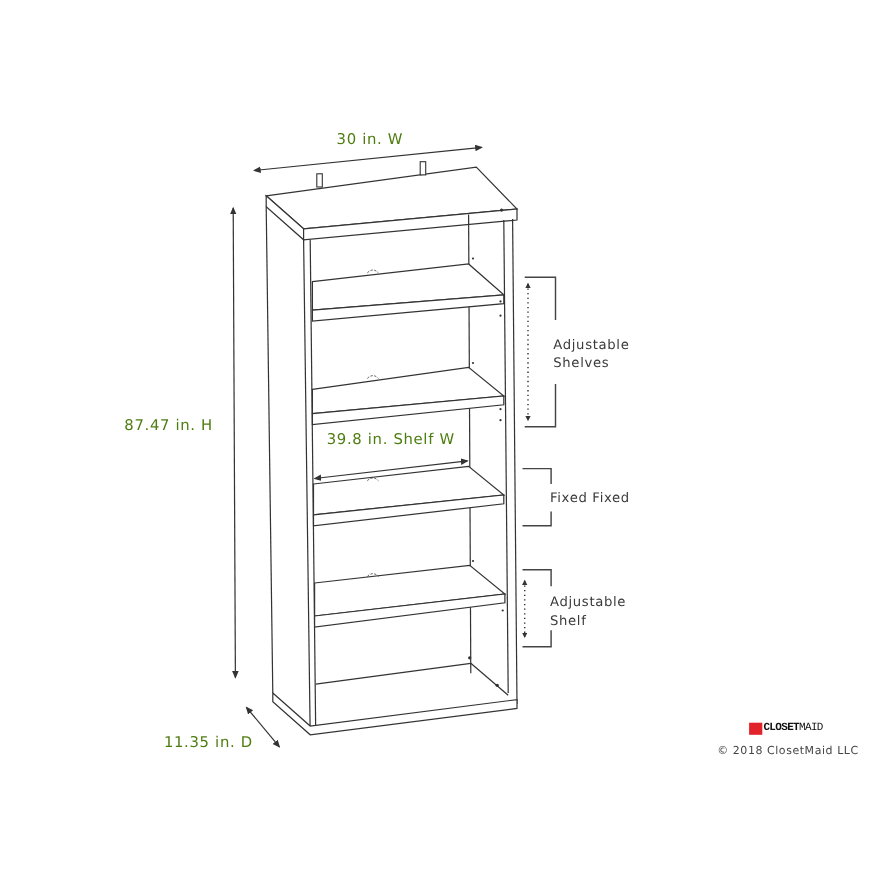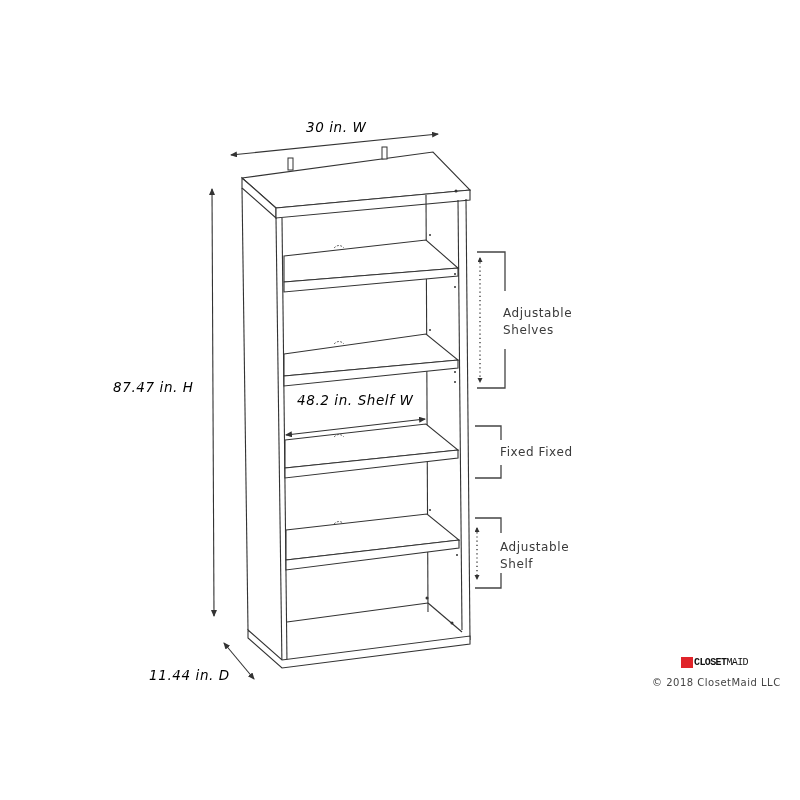--- a/index.html
+++ b/index.html
@@ -1,18 +1,18 @@
 <!DOCTYPE html>
 <html><head>
 <meta charset="utf-8">
 <style>
   html, body { margin: 0; padding: 0; background: #ffffff; }
   body { width: 800px; height: 800px; position: relative; overflow: hidden;
          font-family: "DejaVu Sans", sans-serif; color: #333333; }
-  .lbl { position: absolute; font-size: 13.5px; letter-spacing: 0.6px; color: #000000; white-space: nowrap; font-style: italic; }
+  .lbl { position: absolute; font-size: 13.5px; letter-spacing: 0.6px; color: #4d7c0f; white-space: nowrap; }
   .lbl2 { position: absolute; font-size: 12px; letter-spacing: 0.6px; color: #3a3a3a; line-height: 17px; }
   svg.draw { position: absolute; left: 0; top: 0; }
   .brand { position: absolute; left: 681px; top: 657px; display: flex; align-items: center; }
   .brand-sq { width: 12px; height: 11px; background: #e0242a; margin-right: 1px; }
   .brand-txt { font-family: Liberation Mono, monospace; font-weight: bold; font-size: 10px; letter-spacing: -0.6px; color: #111; }
   .brand-txt .thin { font-weight: normal; }
   .copy { position: absolute; left: 652px; top: 677px; font-size: 10px; letter-spacing: 0.5px; color: #444; }
 </style>
 </head>
 <body>
@@ -109,22 +109,22 @@
     <path d="M475,518 H501 V533 M501,573 V588 H475"></path>
   </g>
   <g stroke="#333" stroke-width="1.3" stroke-dasharray="1.2,3" fill="none">
     <line x1="480" y1="258" x2="480" y2="382" marker-start="url(#ahs)" marker-end="url(#ahs)"></line>
     <line x1="477" y1="528" x2="477" y2="579" marker-start="url(#ahs)" marker-end="url(#ahs)"></line>
   </g>
 </svg>
 
 <div class="lbl" style="left:306px; top:119px;">30 in. W</div>
 <div class="lbl" style="left:113px; top:379px;">87.47 in. H</div>
-<div class="lbl" style="left:149px; top:667px;">11.44 in. D</div>
-<div class="lbl" style="left:297px; top:392px;">48.2 in. Shelf W</div>
+<div class="lbl" style="left:149px; top:667px;">11.35 in. D</div>
+<div class="lbl" style="left:297px; top:392px;">39.8 in. Shelf W</div>
 
 <div class="lbl2" style="left:503px; top:305px;">
   <div>Adjustable</div>
   <div>Shelves</div>
 </div>
 <div class="lbl2" style="left:500px; top:444px;">
   <div>Fixed Fixed</div>
 </div>
 <div class="lbl2" style="left:500px; top:539px;">
   <div>Adjustable</div>

